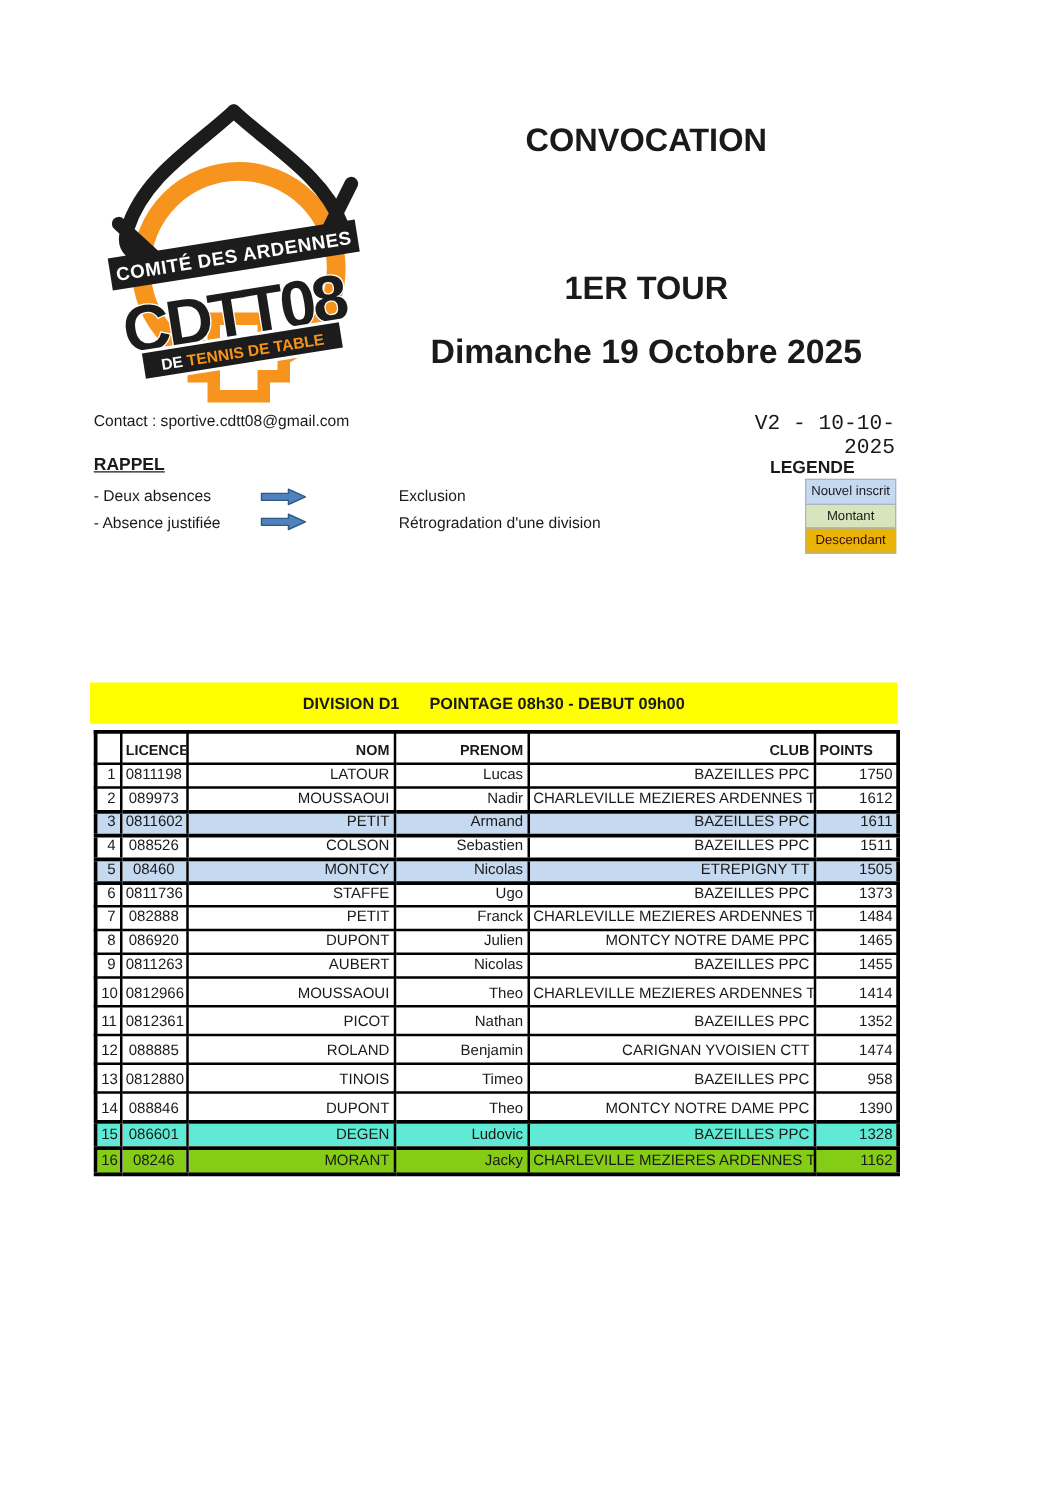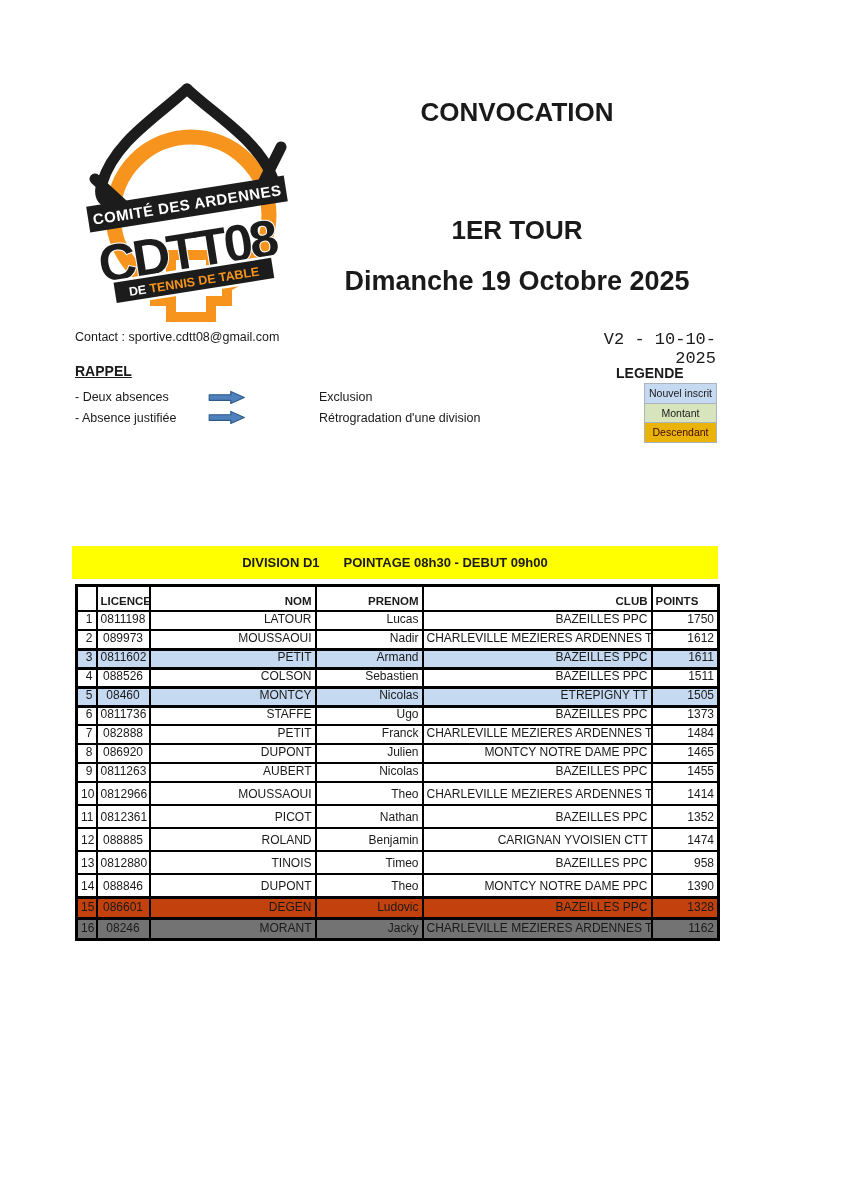--- a/index.html
+++ b/index.html
@@ -254,29 +254,29 @@
           <td class="col-points">958</td>
         </tr>
         <tr>
           <td class="col-num">14</td>
           <td class="col-licence">088846</td>
           <td class="col-nom">DUPONT</td>
           <td class="col-prenom">Theo</td>
           <td class="col-club">MONTCY NOTRE DAME PPC</td>
           <td class="col-points">1390</td>
         </tr>
-        <tr class="hl" style="background: #c2410c;">
+        <tr class="hl" style="background: #5eead4;">
           <td class="col-num">15</td>
           <td class="col-licence">086601</td>
           <td class="col-nom">DEGEN</td>
           <td class="col-prenom">Ludovic</td>
           <td class="col-club">BAZEILLES PPC</td>
           <td class="col-points">1328</td>
         </tr>
-        <tr class="hl" style="background: #737373;">
+        <tr class="hl" style="background: #84cc16;">
           <td class="col-num">16</td>
           <td class="col-licence">08246</td>
           <td class="col-nom">MORANT</td>
           <td class="col-prenom">Jacky</td>
           <td class="col-club">CHARLEVILLE MEZIERES ARDENNES TT</td>
           <td class="col-points">1162</td>
         </tr>
       </tbody>
   </table>
 

